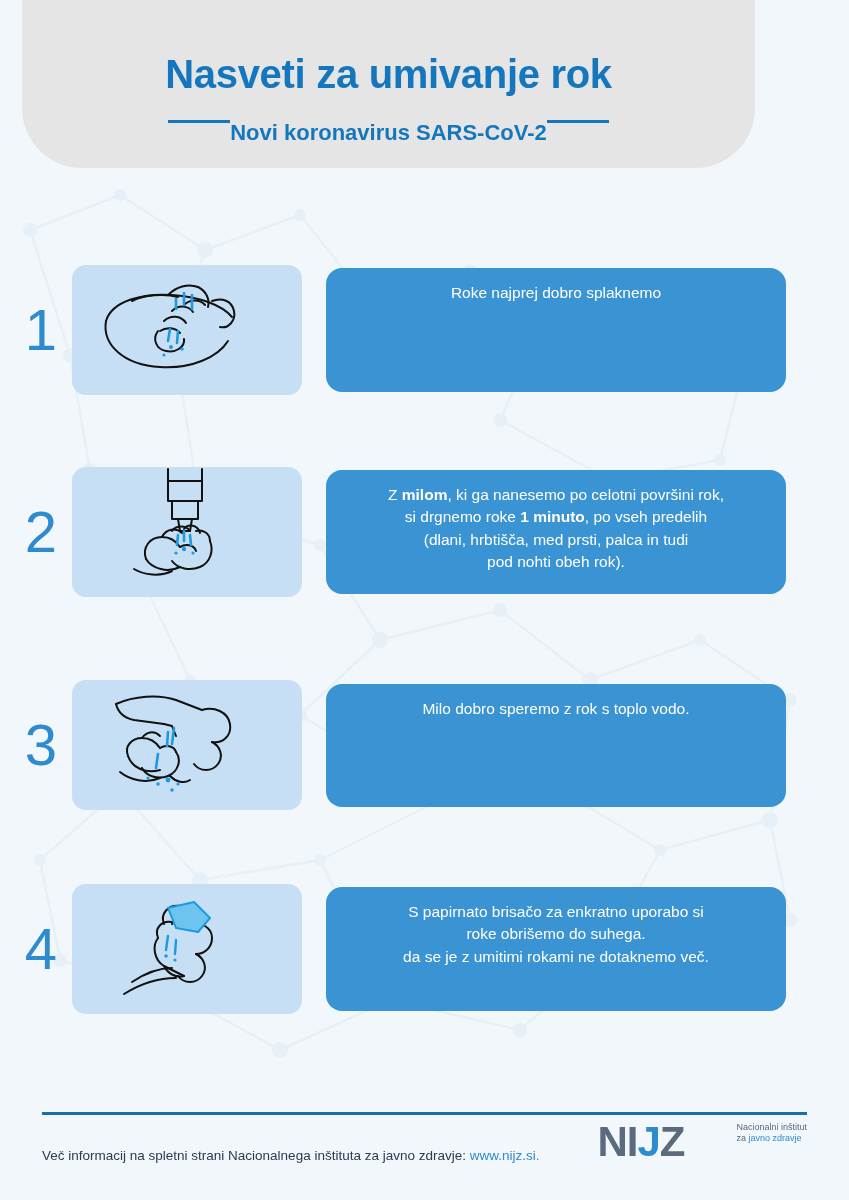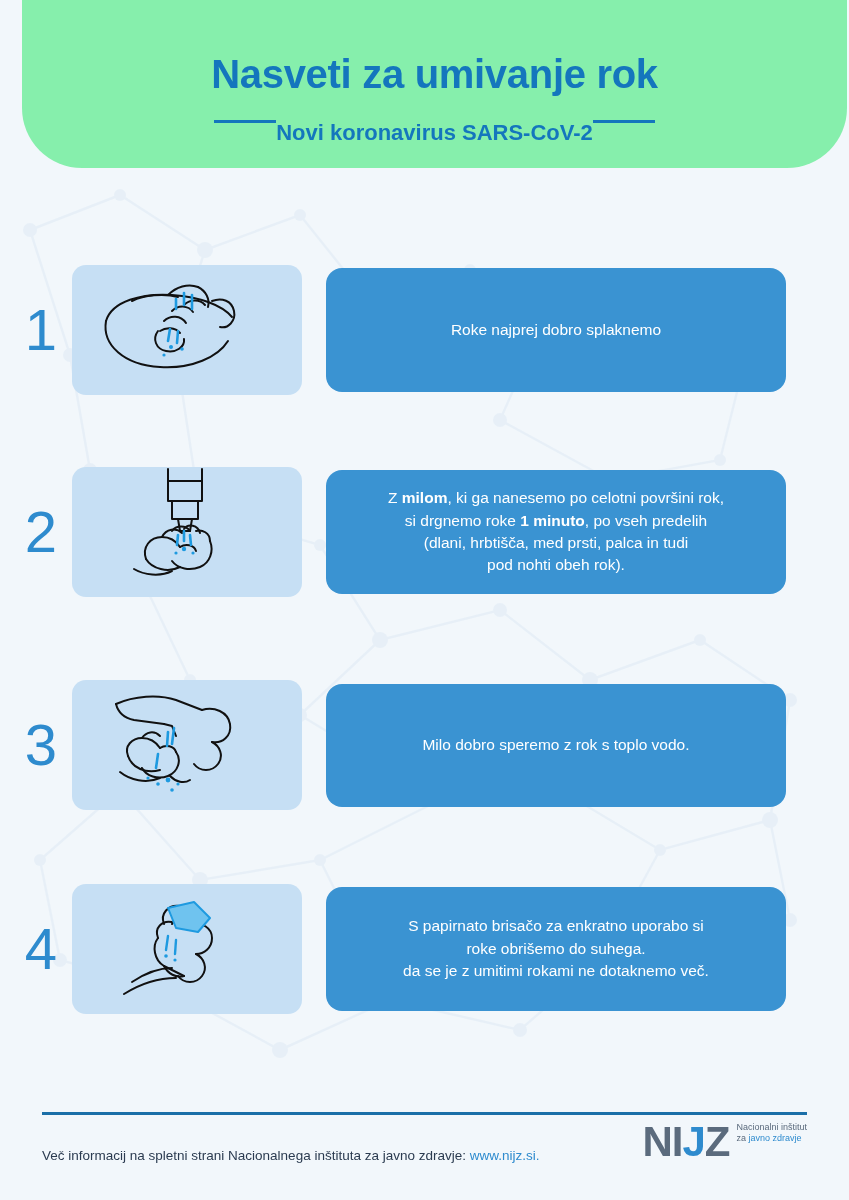--- a/index.html
+++ b/index.html
@@ -25,23 +25,23 @@
   .bg-molecules {
     position: absolute;
     inset: 0;
     z-index: 0;
     opacity: 0.5;
   }
   .header {
     position: absolute;
     top: 0;
     left: 22px;
-    width: 825px;
+    width: 733px;
     height: 168px;
-    background: #86efac;
+    background: #e5e5e5;
     border-bottom-left-radius: 60px;
     border-bottom-right-radius: 60px;
     z-index: 2;
   }
   .header-title {
     position: absolute;
     top: 52px;
     left: 0;
     width: 100%;
     text-align: center;
@@ -96,21 +96,21 @@
     overflow: hidden;
   }
   .step-text {
     margin-left: 24px;
     background: #3a93d2;
     color: #ffffff;
     border-radius: 16px;
     flex: 0 0 460px;
     width: 460px;
     display: flex;
-    align-items: center;
+    align-items: flex-start;
     justify-content: center;
     text-align: center;
     font-size: 15.5px;
     line-height: 1.45;
     padding: 14px 18px;
     box-sizing: border-box;
   }
   .step-text b { font-weight: bold; }
   .footer-rule {
     position: absolute;
@@ -147,20 +147,21 @@
     color: #5b6b7d;
     letter-spacing: -1px;
     line-height: 0.95;
   }
   .logo-nijz .j { color: #2e8bce; }
   .logo-sub {
     font-size: 9px;
     color: #5b6b7d;
     line-height: 1.25;
     padding-bottom: 6px;
+    margin-left: 45px;
   }
   .logo-sub .hl { color: #2e8bce; font-weight: normal; }
 </style>
 </head>
 <body>
 
 <div class="poster">
 
   <svg class="bg-molecules" viewBox="0 0 849 1200" preserveAspectRatio="none">
     <g stroke="#dde9f4" stroke-width="2.5" fill="none">

